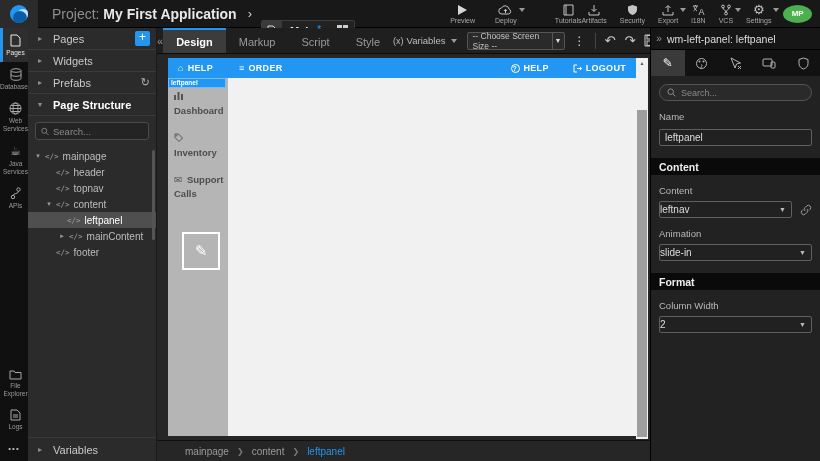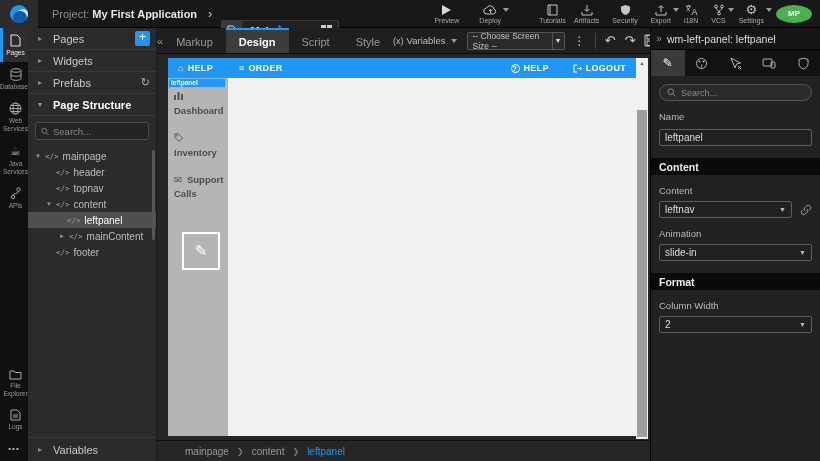--- a/index.html
+++ b/index.html
@@ -6,21 +6,21 @@
   html,body { width:820px; height:461px; overflow:hidden; background:#111;
     font-family:"Liberation Sans","DejaVu Sans",sans-serif; }
   .app { width:820px; height:461px; display:flex; flex-direction:column; }
 
   
   .topbar { height:28px; background:#181818; display:flex; align-items:center; flex:none; border-bottom:1px solid #000; }
   .logo-box { width:38px; height:28px; background:#2b2b2b; display:flex; align-items:center; justify-content:center; flex:none; }
   .logo { width:18px; height:18px; border-radius:50%; background:#2196f3; position:relative; overflow:hidden; }
   .logo::after { content:""; position:absolute; left:3px; top:6px; width:14px; height:14px; border-radius:50%;
     background:#0d5ca8; box-shadow:3px -3px 0 -1px #bfe3ff; }
-  .proj { margin-left:14px; font-size:11px; color:#8f8f8f; white-space:nowrap; }
+  .proj { margin-left:14px; font-size:14px; color:#8f8f8f; white-space:nowrap; }
   .proj b { color:#e8e8e8; font-weight:bold; }
   .crumb-chev { color:#cfcfcf; font-size:13px; margin:0 9px 0 11px; }
   .page-tab { height:22px; width:118px; background:#222; border:1px solid #3d3d3d; border-radius:2px;
     display:flex; align-items:center;margin-top:34px; }
   .page-tab .ficon { width:20px; height:20px; background:#3a3a3a; display:flex; align-items:center; justify-content:center; flex:none; }
   .page-tab .pname { color:#f0f0f0; font-size:11px; font-weight:bold; margin-left:8px; }
   .page-tab .star { color:#2196f3; font-size:11px; margin-left:2px; position:relative; top:-2px; }
   .page-tab .grid { margin-left:auto; margin-right:6px; }
   .tb-group { display:flex; align-items:flex-start; }
   .tb-item { display:flex; flex-direction:column; align-items:center; color:#b8b8b8; cursor:pointer; position:relative; }
@@ -128,21 +128,21 @@
     padding:0 7px; }
   .insp-search input { background:transparent; border:0; outline:none; color:#bbb; font-size:9px; width:110px;
     font-family:"Liberation Sans",sans-serif; }
   .insp-search input::placeholder { color:#8a8a8a; }
   .flabel { font-size:9.5px; color:#b9b9b9; margin:10px 0 5px; }
   .ftext { width:100%; height:17px; background:#212121; border:1px solid #5f5f5f; border-radius:2px; color:#ddd;
     font-size:10px; padding:0 5px; outline:none; font-family:"Liberation Sans",sans-serif; }
   .sec-bar { margin:12px -8px 0; background:#0a0a0a; height:17px; display:flex; align-items:center; padding-left:8px;
     color:#eee; font-size:10.5px; font-weight:bold; }
   .fselect { height:17px; background:#212121; border:1px solid #5f5f5f; border-radius:2px; color:#ddd; font-size:10px;
-    display:flex; align-items:center; padding-left:5px; cursor:pointer; }
+    display:flex; align-items:center; padding-left:0; cursor:pointer; }
   .fselect .sar { margin-left:auto; margin-right:5px; color:#bbb; font-size:7px; }
   .sel-row { display:flex; align-items:center; }
   .sel-row .fselect { flex:1; }
   .link-ic { margin-left:8px; cursor:pointer; display:flex; }
 
   svg { display:block; }
 </style>
 </head>
 <body>
 
@@ -380,25 +380,25 @@
 
       <div class="sec-row vars-row">
         <span class="car">▸</span>
         <span>Variables</span>
       </div>
     </aside>
 
     <section class="center">
       <div class="toolbar">
         <span class="collapse-left">«</span>
+        <div class="dtab active">
+            <span>Design</span>
+          </div>
         <div class="dtab">
             <span>Markup</span>
-          </div>
-        <div class="dtab active">
-            <span>Design</span>
           </div>
         <div class="dtab">
             <span>Script</span>
           </div>
         <div class="dtab">
             <span>Style</span>
           </div>
         <div class="tool-right">
           <div class="vars-btn">
             <span class="vx">(x)</span>

